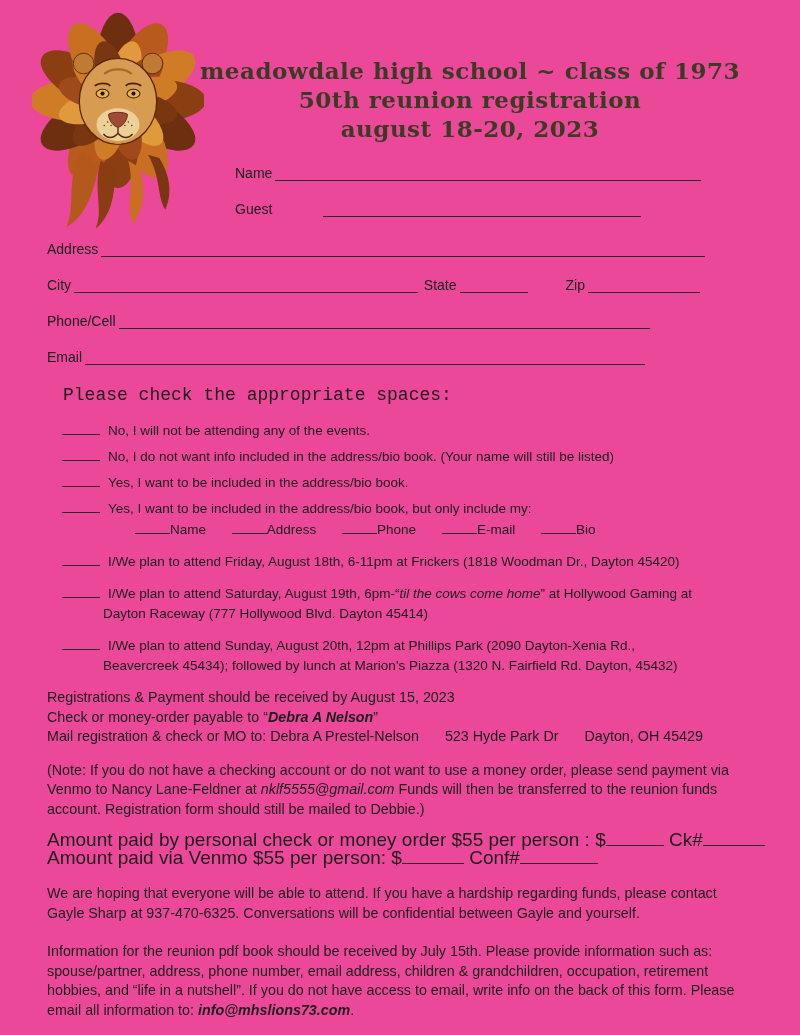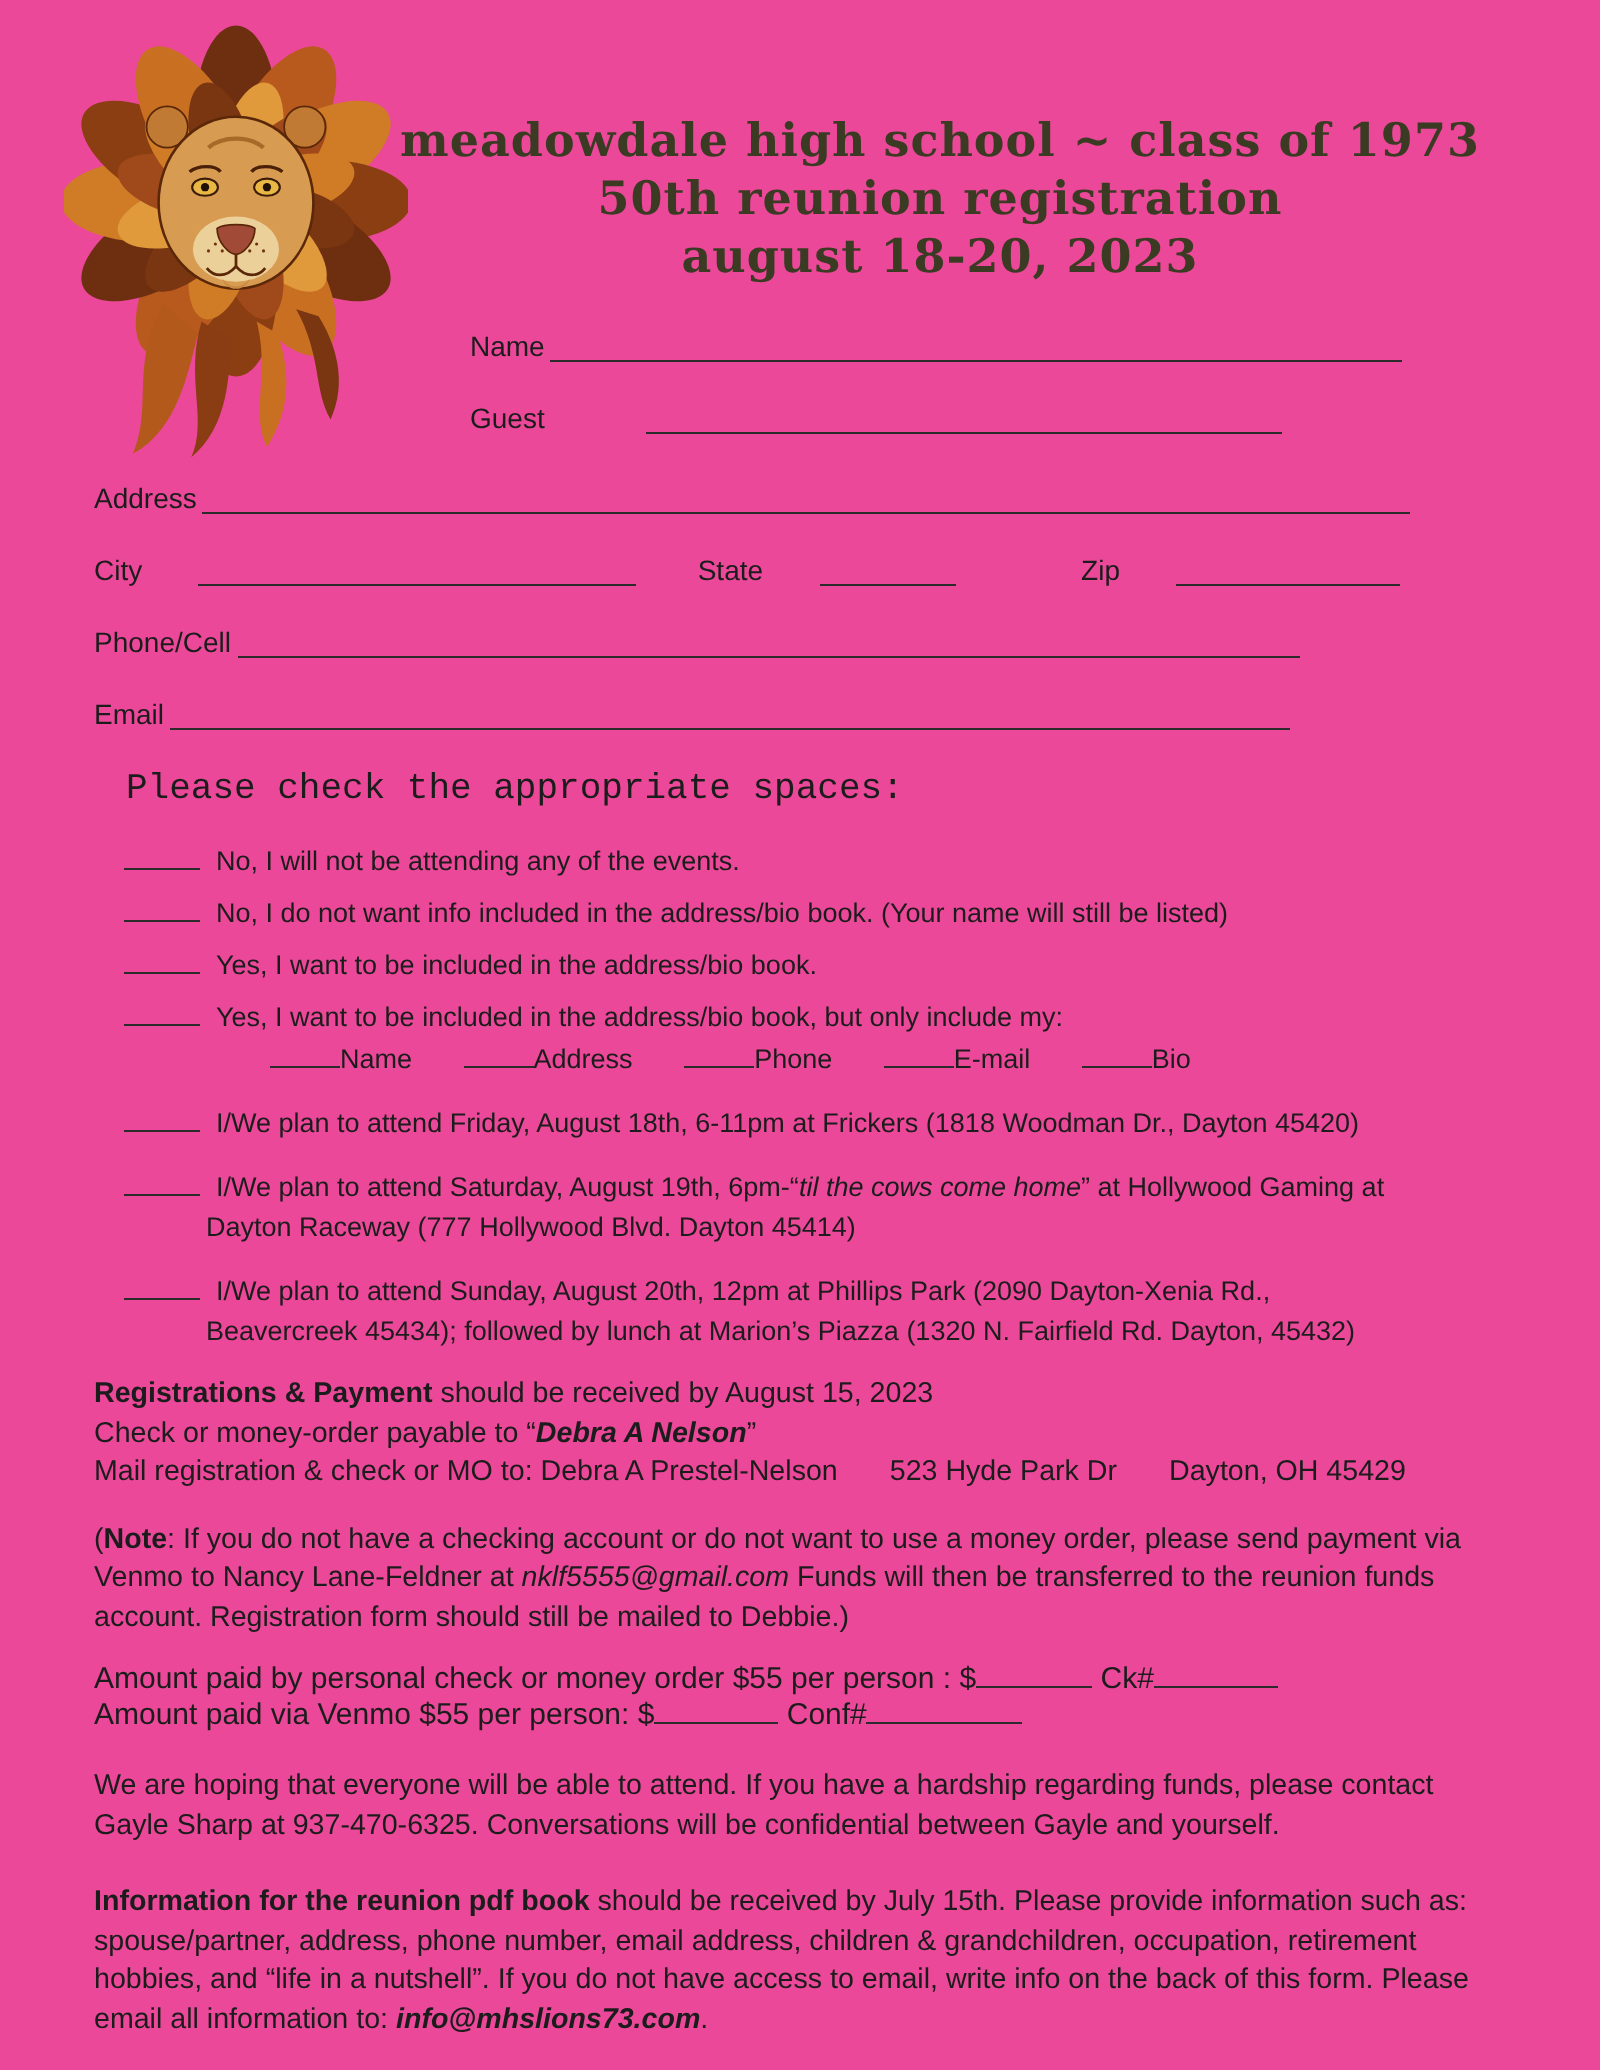--- a/index.html
+++ b/index.html
@@ -15,47 +15,47 @@
 
   
   .content { position:absolute; left:47px; top:165px; width:706px; font-size:14px; }
 
   .frow { display:flex; align-items:flex-end; margin-bottom:20px; }
   .frow .lbl { white-space:nowrap; padding-right:3px; line-height:16px; }
   .line { flex:1; border-bottom:1px solid #2b2b2b; height:15px; }
   .row-name  { margin-left:188px; margin-right:52px; }
   .row-guest { margin-left:188px; margin-right:112px; margin-bottom:24px;gap:48px; }
   .row-address { margin-right:48px; }
-  .row-city { margin-right:53px;gap:25px; }
+  .row-city { margin-right:53px; }
   .row-phone { margin-right:103px; }
   .row-email { margin-right:108px; }
   .lbl-state { margin-left:6px; }
   .line-state { flex:0 0 68px; }
   .lbl-zip { margin-left:38px; }
   .line-zip { flex:0 0 112px; }
 
   
   .check-intro { margin:14px 16px 17px; font-size:18px;font-family:Liberation Mono, monospace; }
   .citem { margin:0 0 9px 15px; font-size:13.5px; line-height:17px; white-space:nowrap; }
   .blank { display:inline-block; width:38px; height:13px; border-bottom:1px solid #2b2b2b; margin-right:8px; }
   .cont { margin-left:41px; margin-top:3px; white-space:nowrap; }
   .partials { margin-left:73px; margin-top:4px; white-space:nowrap; }
   .pgroup { display:inline-block; margin-right:22px; }
   .blank2 { display:inline-block; width:35px; height:13px; border-bottom:1px solid #2b2b2b; }
   .gap-above { margin-top:15px; }
   .it { font-style:italic; }
-  .b { font-weight:bold;margin-top:37px; }
+  .b { font-weight:normal;margin-top:37px; }
   .bi { font-weight:bold; font-style:italic; }
 
   
   .para { font-size:14.3px; line-height:19.5px; }
   .pay-block { margin-top:14px; white-space:nowrap; }
   .addr-gap { display:inline-block; margin-left:26px; }
   .note { margin-top:14px; width:690px; white-space:normal; }
-  .amounts { margin-top:12px; font-size:15px; line-height:18px; white-space:nowrap; }
+  .amounts { margin-top:12px; font-size:19px; line-height:18px; white-space:nowrap; }
   .amt-blank { display:inline-block; height:12px; border-bottom:1px solid #2b2b2b; }
   .w58 { width:58px; } .w62 { width:62px; } .w78 { width:78px; }
   .hardship { margin-top:17px; width:700px; }
   .infoblock { margin-top:19px; width:712px; }
   .footer { margin-top:15px; font-size:14.3px; }
 </style>
 </head>
 <body>
 
 <div class="page">

